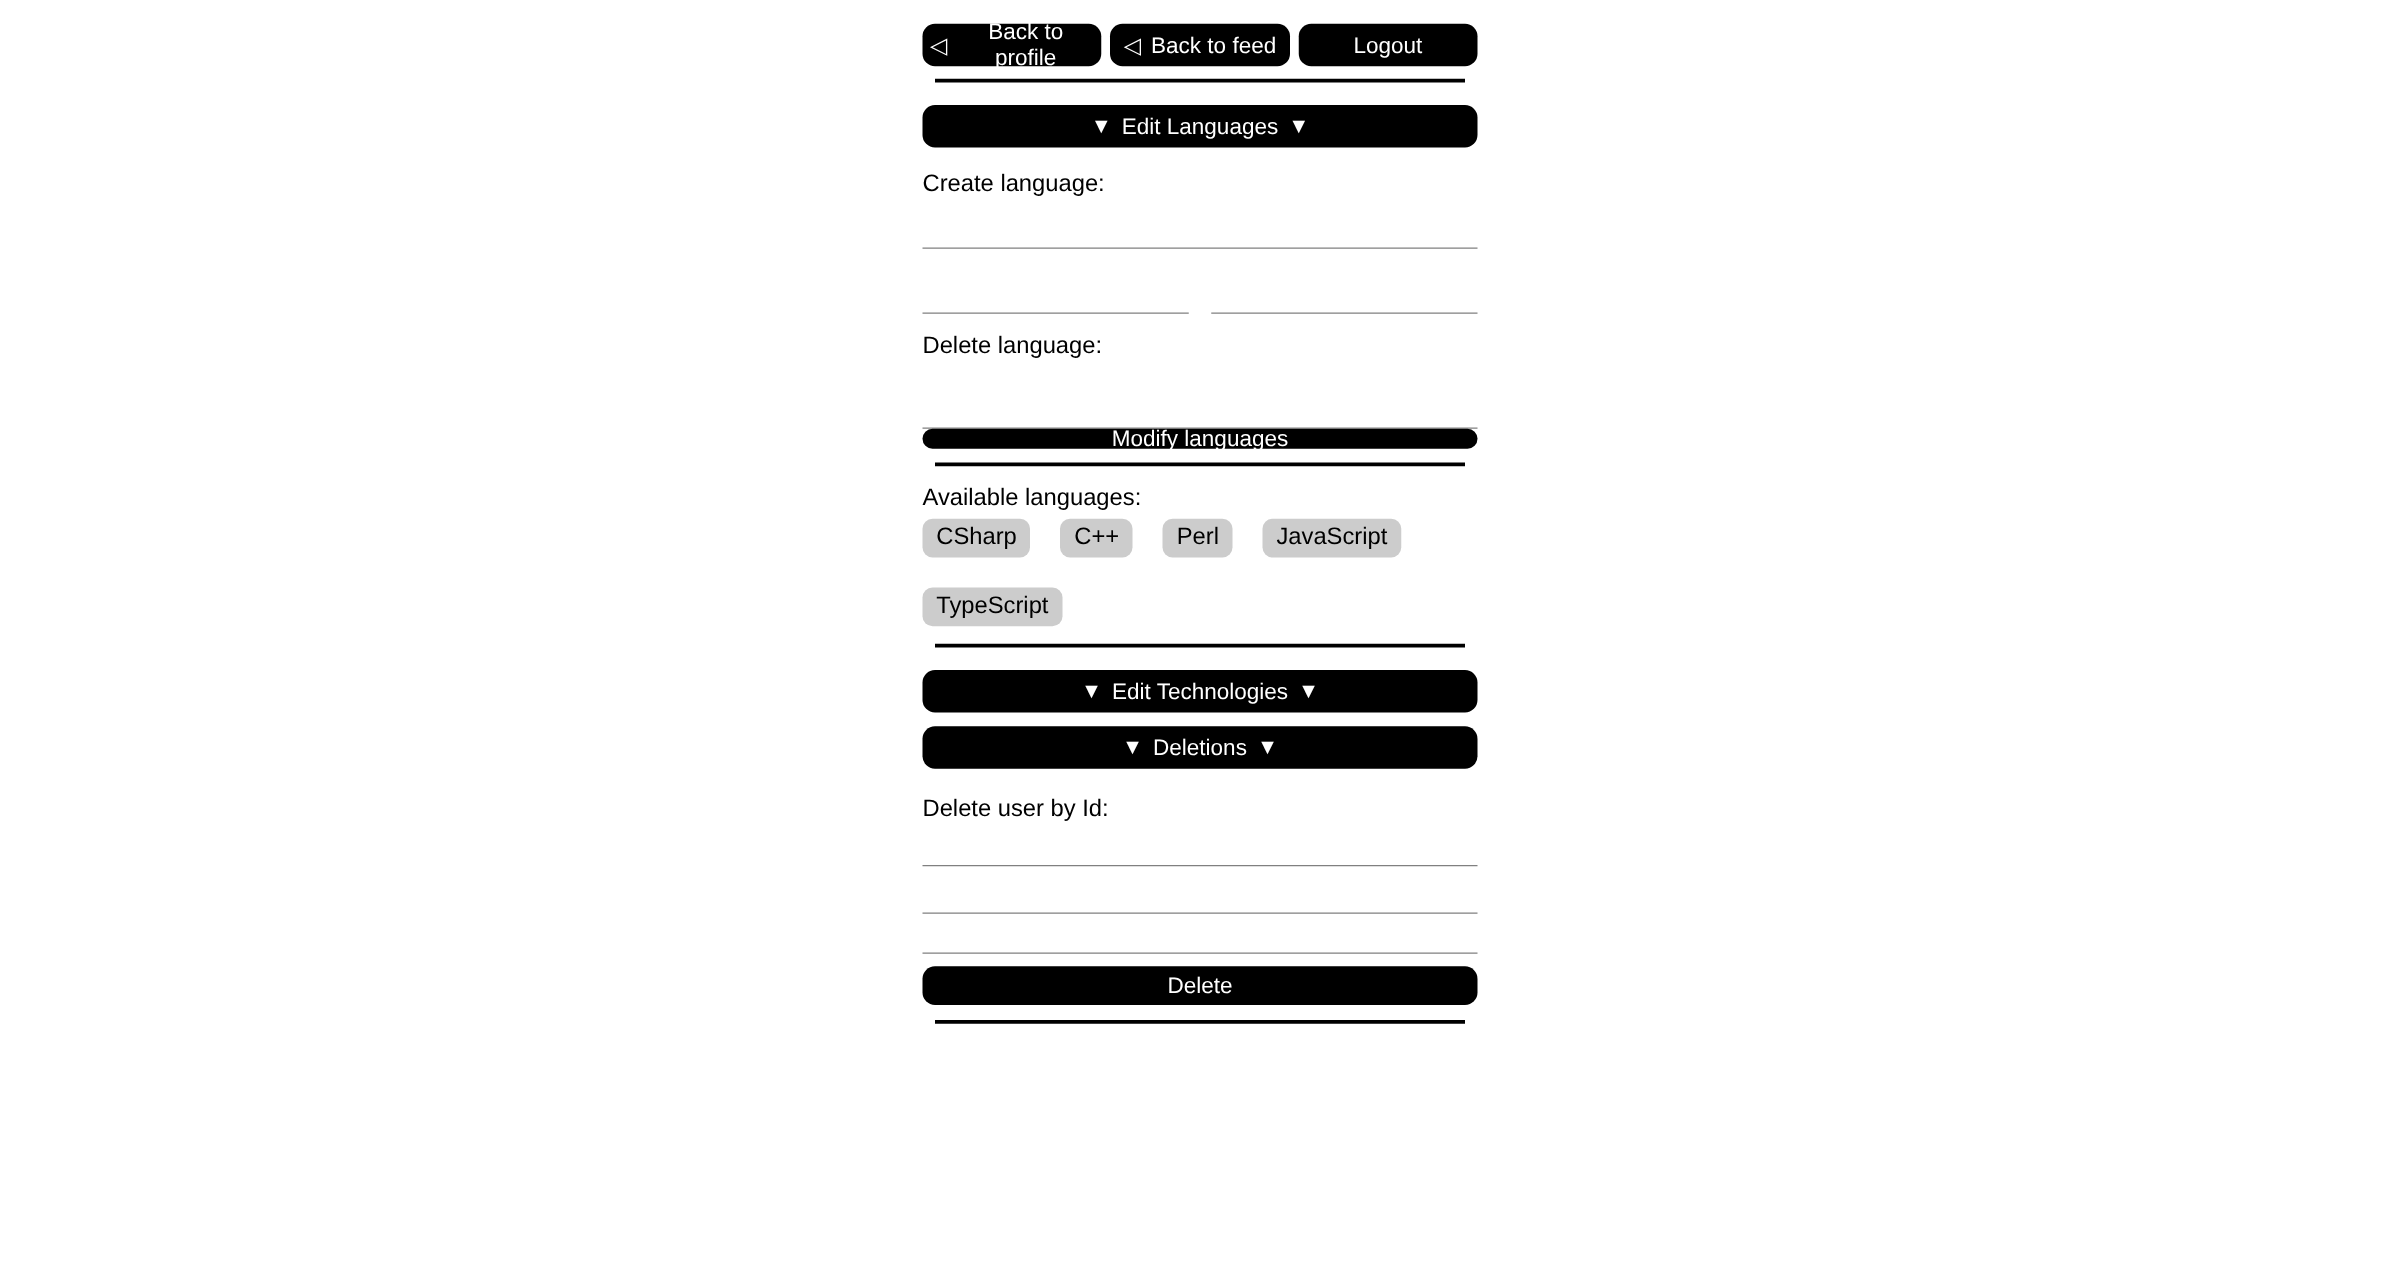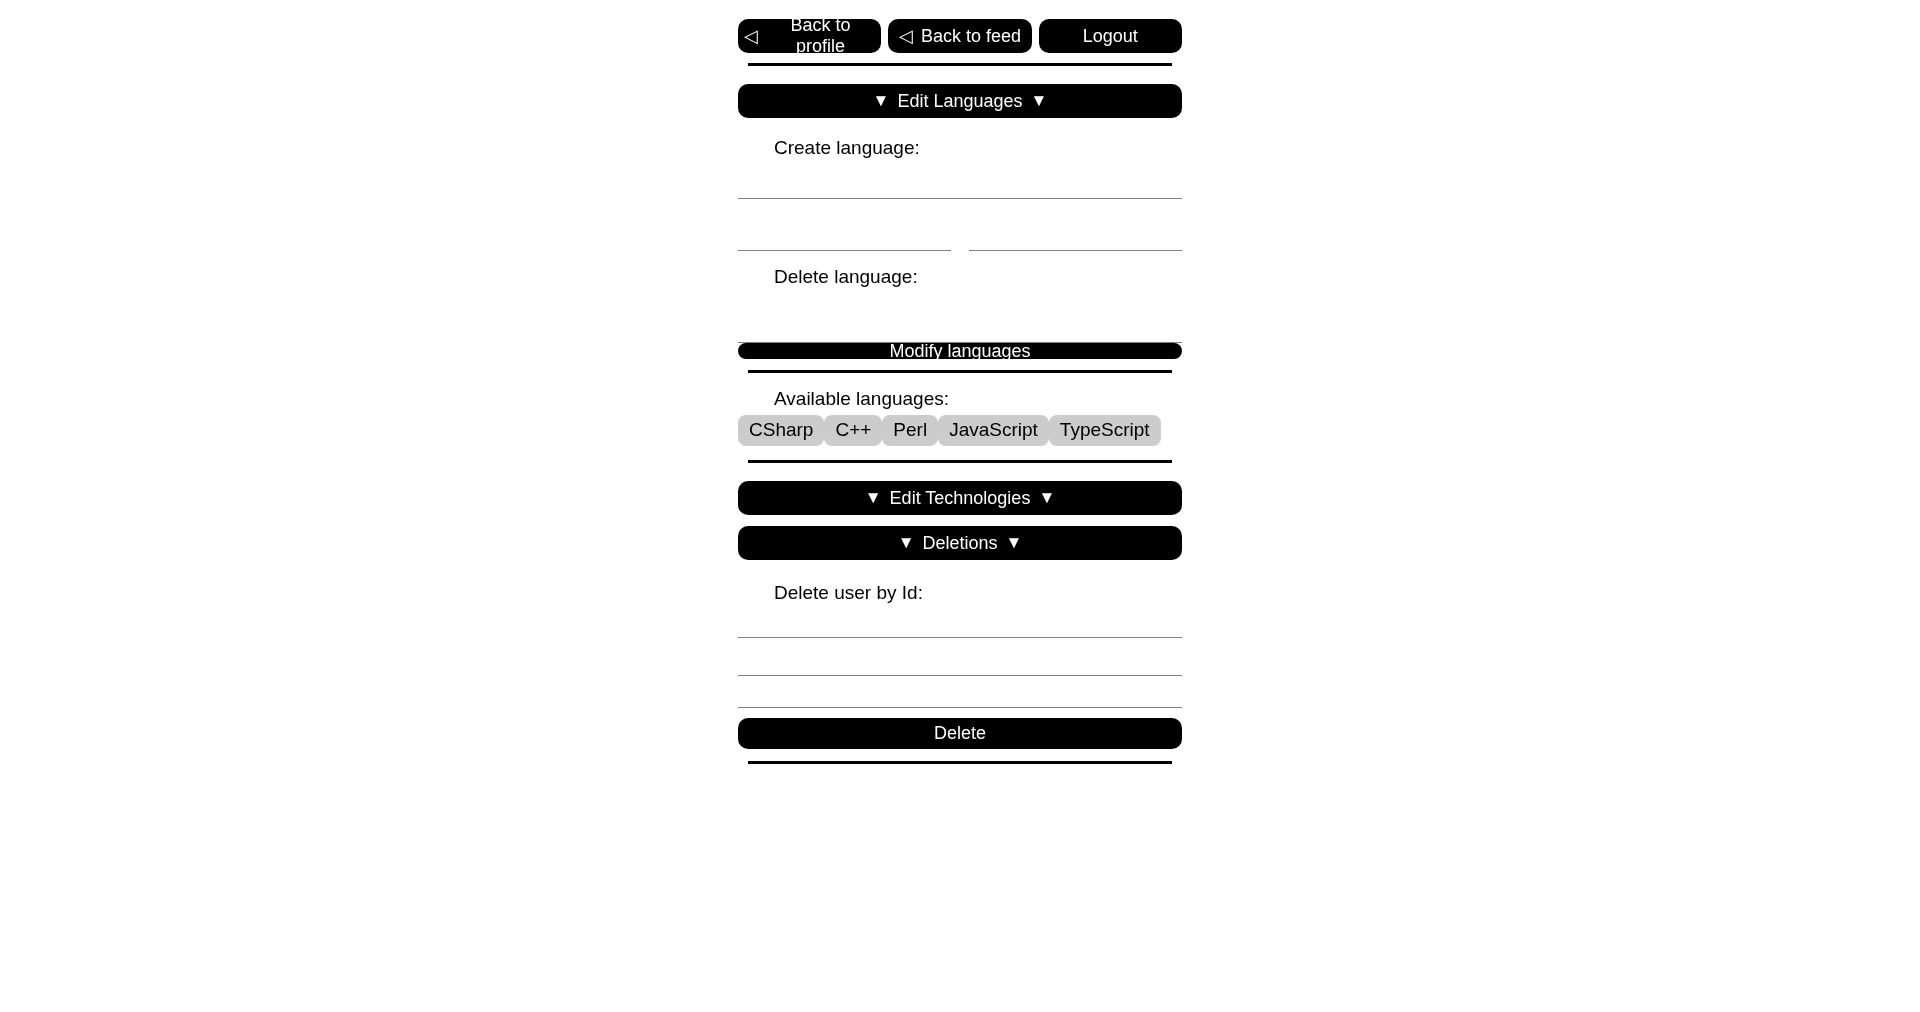--- a/index.html
+++ b/index.html
@@ -43,21 +43,20 @@
   .toggle-bar {
     width: 100%;
     height: 34px;
     margin-top: 18px;
   }
   .toggle-bar.tight { margin-top: 11px; }
   .field-label {
     font-size: 19px;
     line-height: 23px;
     margin-top: 14px;
-    margin-left: 36px;
   }
   .field-label.first { margin-top: 18px; }
   .underline-input {
     display: block;
     width: 100%;
     border: none;
     border-bottom: 1px solid #808080;
     background: transparent;
     outline: none;
     font-family: "Liberation Sans", sans-serif;
@@ -77,21 +76,21 @@
   }
   .two-col .underline-input { width: 48%; }
   .action-btn {
     width: 100%;
     height: 16px;
     font-size: 18px;
   }
   .chips {
     display: flex;
     flex-wrap: wrap;
-    gap: 0;
+    gap: 24px;
     margin-top: 5px;
     align-items: center;
   }
   .chip {
     background: #cccccc;
     color: #000000;
     border-radius: 8px;
     padding: 4px 11px 5px 11px;
     font-size: 19px;
     line-height: 22px;

